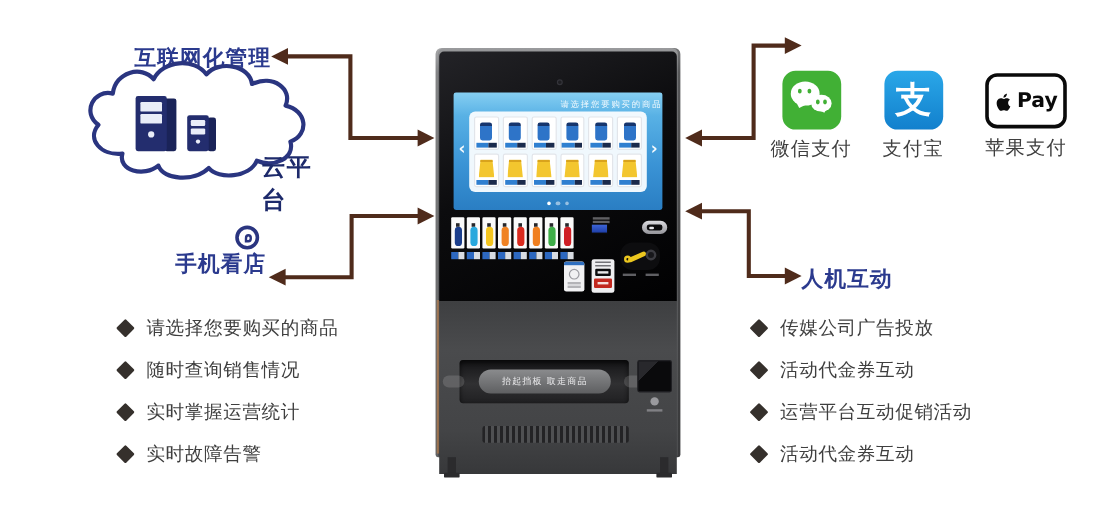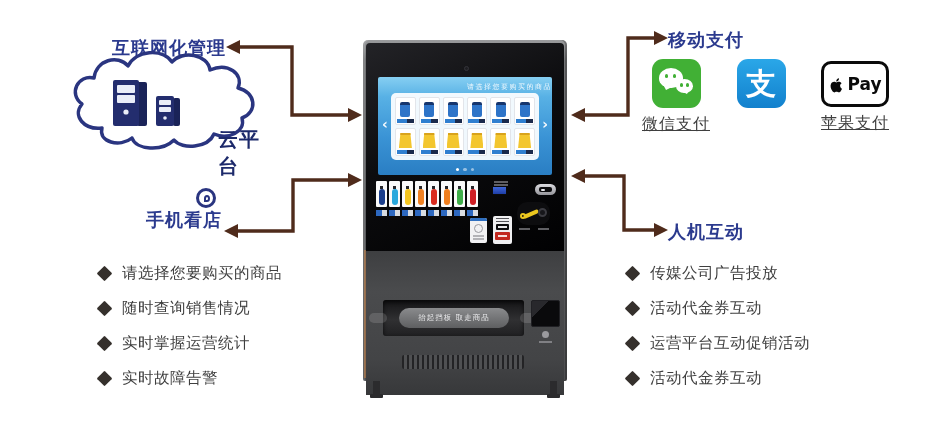--- a/index.html
+++ b/index.html
@@ -19,21 +19,21 @@
   .cloud-pin i { position:absolute; left:5px; top:4px; width:6px; height:7px; border:2px solid #2a3580; border-radius:50% 50% 50% 0; display:block; }
 
   
   .feature-list { position:absolute; list-style:none; }
   .feature-list li { display:flex; align-items:center; height:35px; }
   .diamond { width:11px; height:11px; background:#35302c; transform:rotate(45deg); border-radius:1px; margin:0 12px 0 0; flex:0 0 11px; }
   .feature-text { font-size:15.5px; color:#3f3f3f; letter-spacing:0.5px; }
 
   
   .pay-item { position:absolute; width:90px; text-align:center; }
-  .pay-label { font-size:16px; color:#3f3f3f; margin-top:6px; letter-spacing:1px;text-decoration:underline; }
+  .pay-label { font-size:16px; color:#3f3f3f; margin-top:6px; letter-spacing:1px; }
   .icon-box { width:49px; height:49px; border-radius:11px; margin:0 auto; position:relative; }
   .wechat { background:#41b035; }
   .bub { position:absolute; background:#fff; border-radius:50% 50% 48% 48%; }
   .bub.big { width:24px; height:20px; left:7px; top:9px; }
   .bub.small { width:17px; height:14px; left:24px; top:20px; }
   .bub:after { content:""; position:absolute; width:0; height:0; border:4px solid transparent; border-top-color:#fff; }
   .bub.big:after { left:3px; bottom:-6px; transform:rotate(18deg); }
   .bub.small:after { right:2px; bottom:-5px; transform:rotate(-18deg); }
   .eye { position:absolute; width:3.5px; height:3.5px; border-radius:50%; background:#41b035; }
   .alipay { background:linear-gradient(180deg,#2aa7e8,#1280cd); color:#fff; font-size:30px; font-weight:700; line-height:49px; text-align:center; }
@@ -188,38 +188,38 @@
     <li>
         <span class="diamond"></span>
         <span class="feature-text">实时掌握运营统计</span>
       </li>
     <li>
         <span class="diamond"></span>
         <span class="feature-text">实时故障告警</span>
       </li>
   </ul>
 
-  <div class="blue-label" style="left:668px; top:28px;">移动支付</div>
 
   <div class="pay-item" style="left:631px; top:59px;">
     <div class="icon-box wechat">
       <span class="bub big">
           <i class="eye" style="left:6px;top:6px;"></i>
           <i class="eye" style="left:14px;top:6px;"></i>
         </span>
       <span class="bub small">
           <i class="eye" style="left:4px;top:4px;"></i>
           <i class="eye" style="left:10px;top:4px;"></i>
         </span>
     </div>
     <div class="pay-label">微信支付</div>
   </div>
 
   <div class="pay-item" style="left:716px; top:59px;">
     <div class="icon-box alipay">支</div>
+    <div class="pay-label">支付宝</div>
   </div>
 
   <div class="pay-item" style="left:810px; top:61px;">
     <div class="applepay">
       <svg width="17" height="19" viewBox="0 0 24 26" fill="#0a0a0a">
         <path d="M17.06 14.9c-.03-2.5 2.04-3.7 2.13-3.76-1.16-1.7-2.97-1.93-3.61-1.96-1.54-.16-3 .9-3.78.9-.78 0-1.98-.88-3.26-.86-1.68.03-3.22.97-4.08 2.47-1.74 3.02-.44 7.48 1.25 9.93.83 1.2 1.82 2.55 3.12 2.5 1.25-.05 1.72-.8 3.23-.8 1.5 0 1.93.8 3.25.78 1.35-.02 2.2-1.22 3.02-2.43.95-1.39 1.34-2.73 1.36-2.8-.03-.01-2.6-1-2.63-3.97zM14.58 7.26c.69-.83 1.15-1.99 1.02-3.14-.99.04-2.18.66-2.89 1.49-.63.73-1.19 1.9-1.04 3.02 1.1.09 2.22-.56 2.91-1.37z"></path>
       </svg>
       <span class="paytxt">Pay</span>
     </div>
     <div class="pay-label">苹果支付</div>

